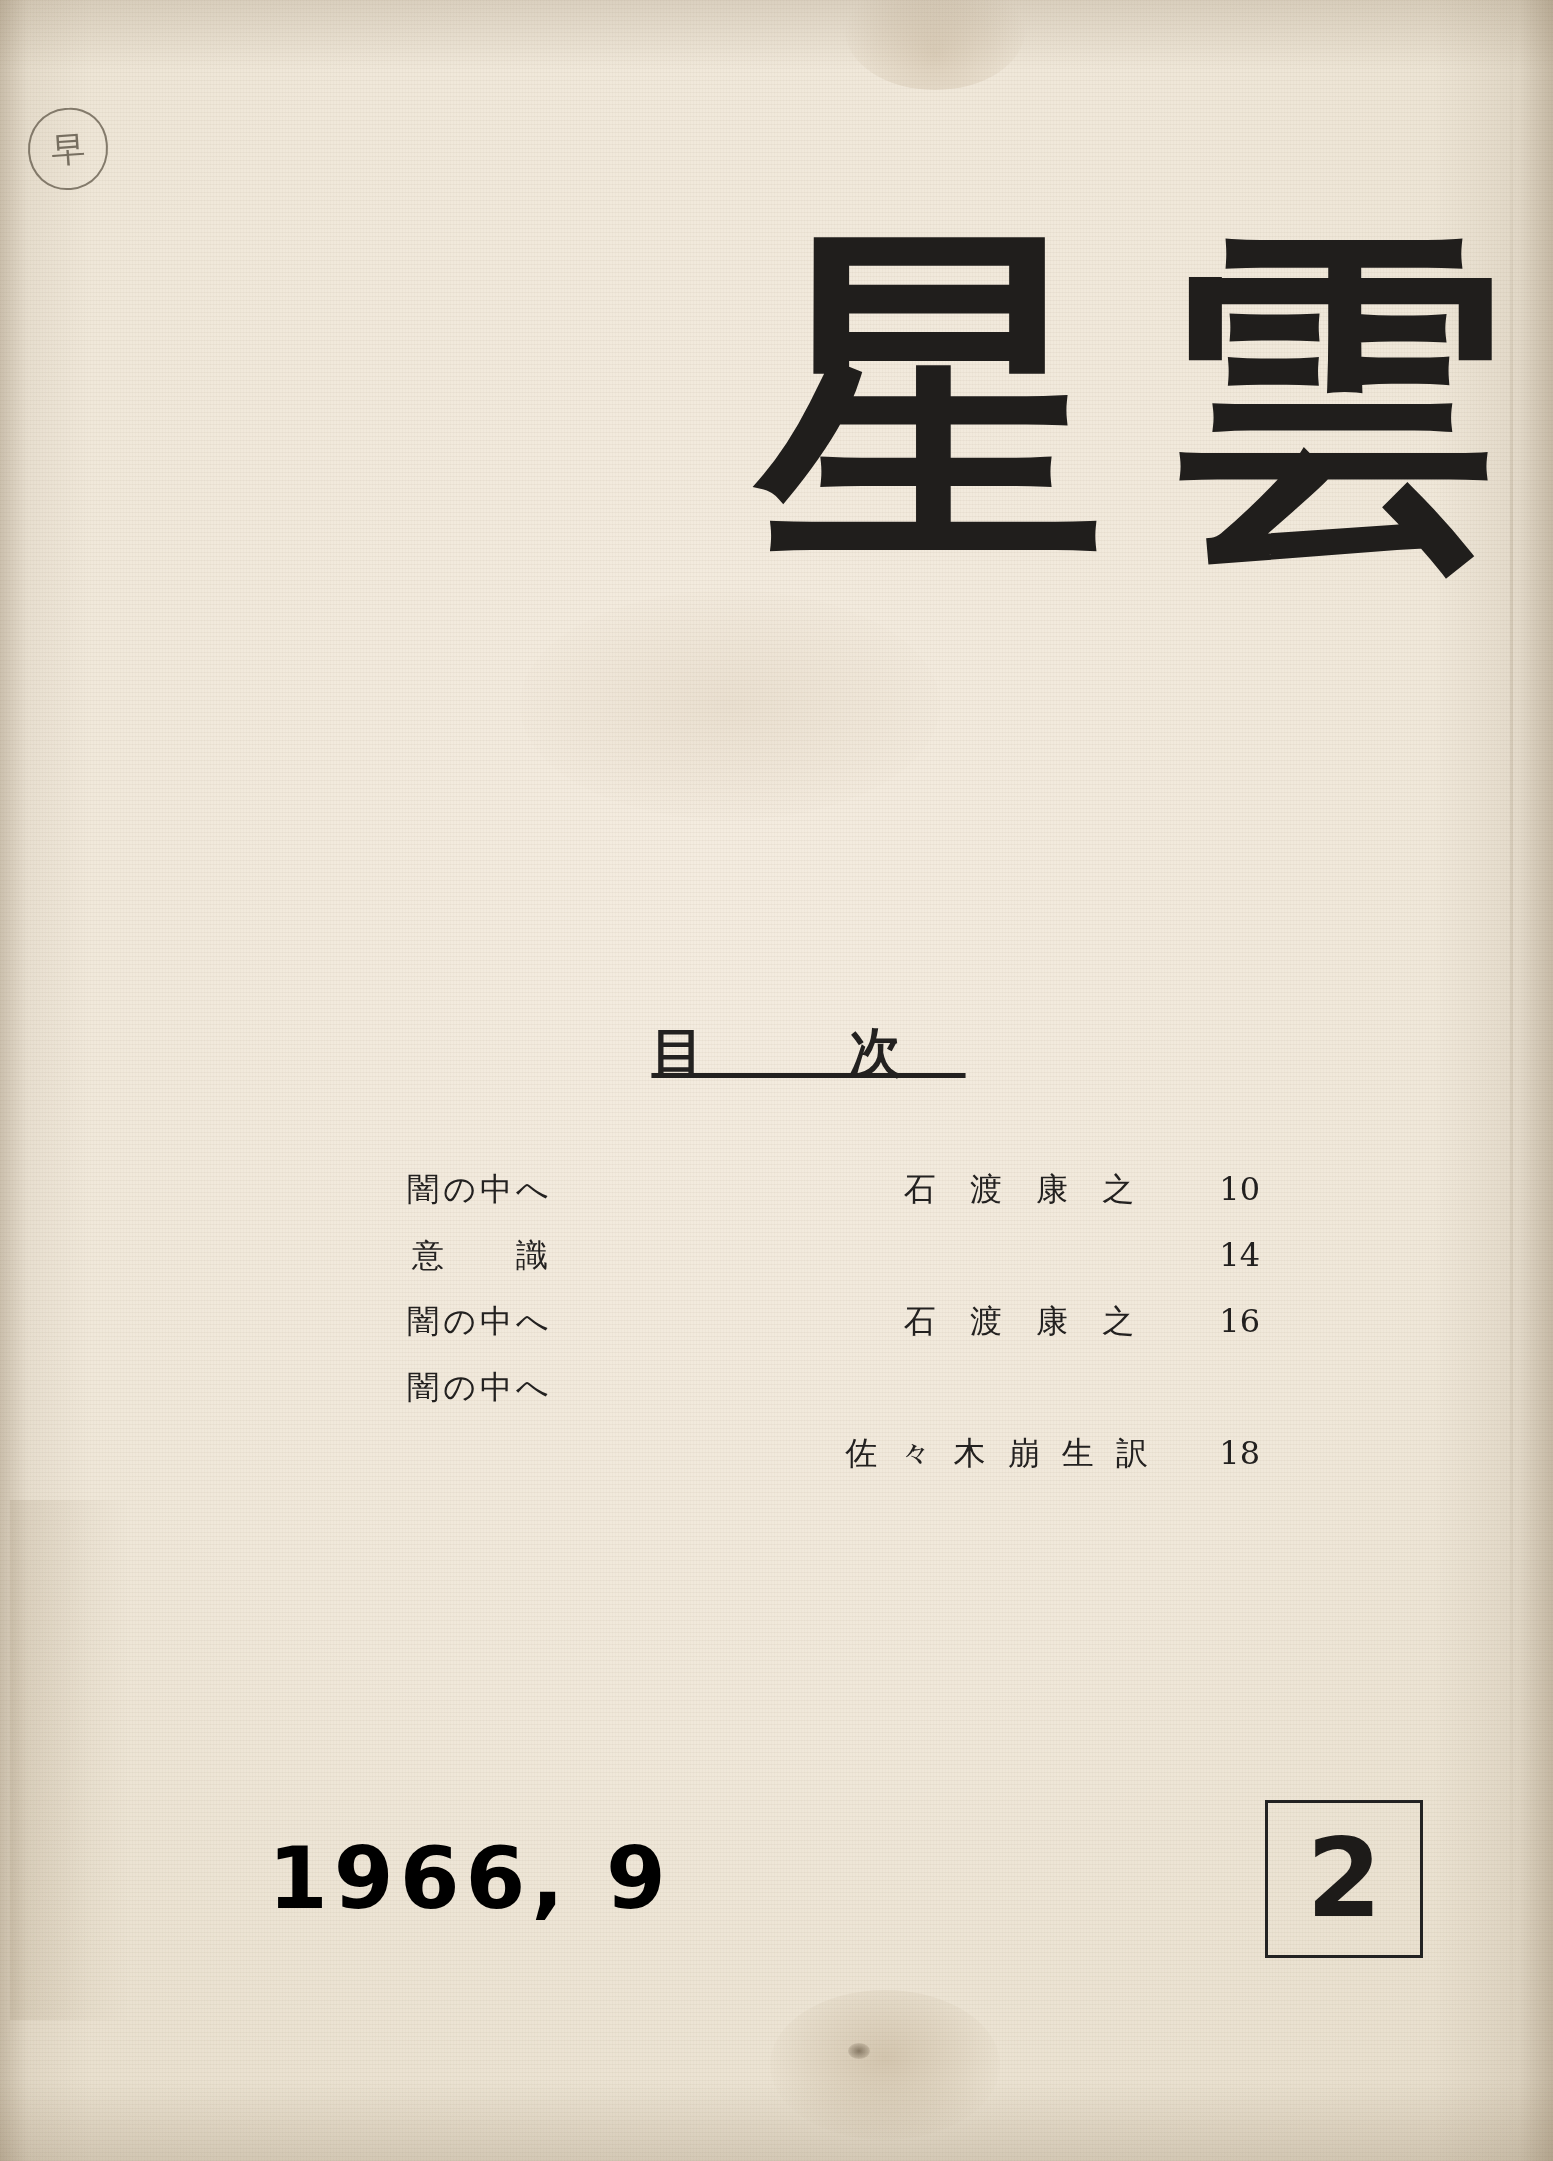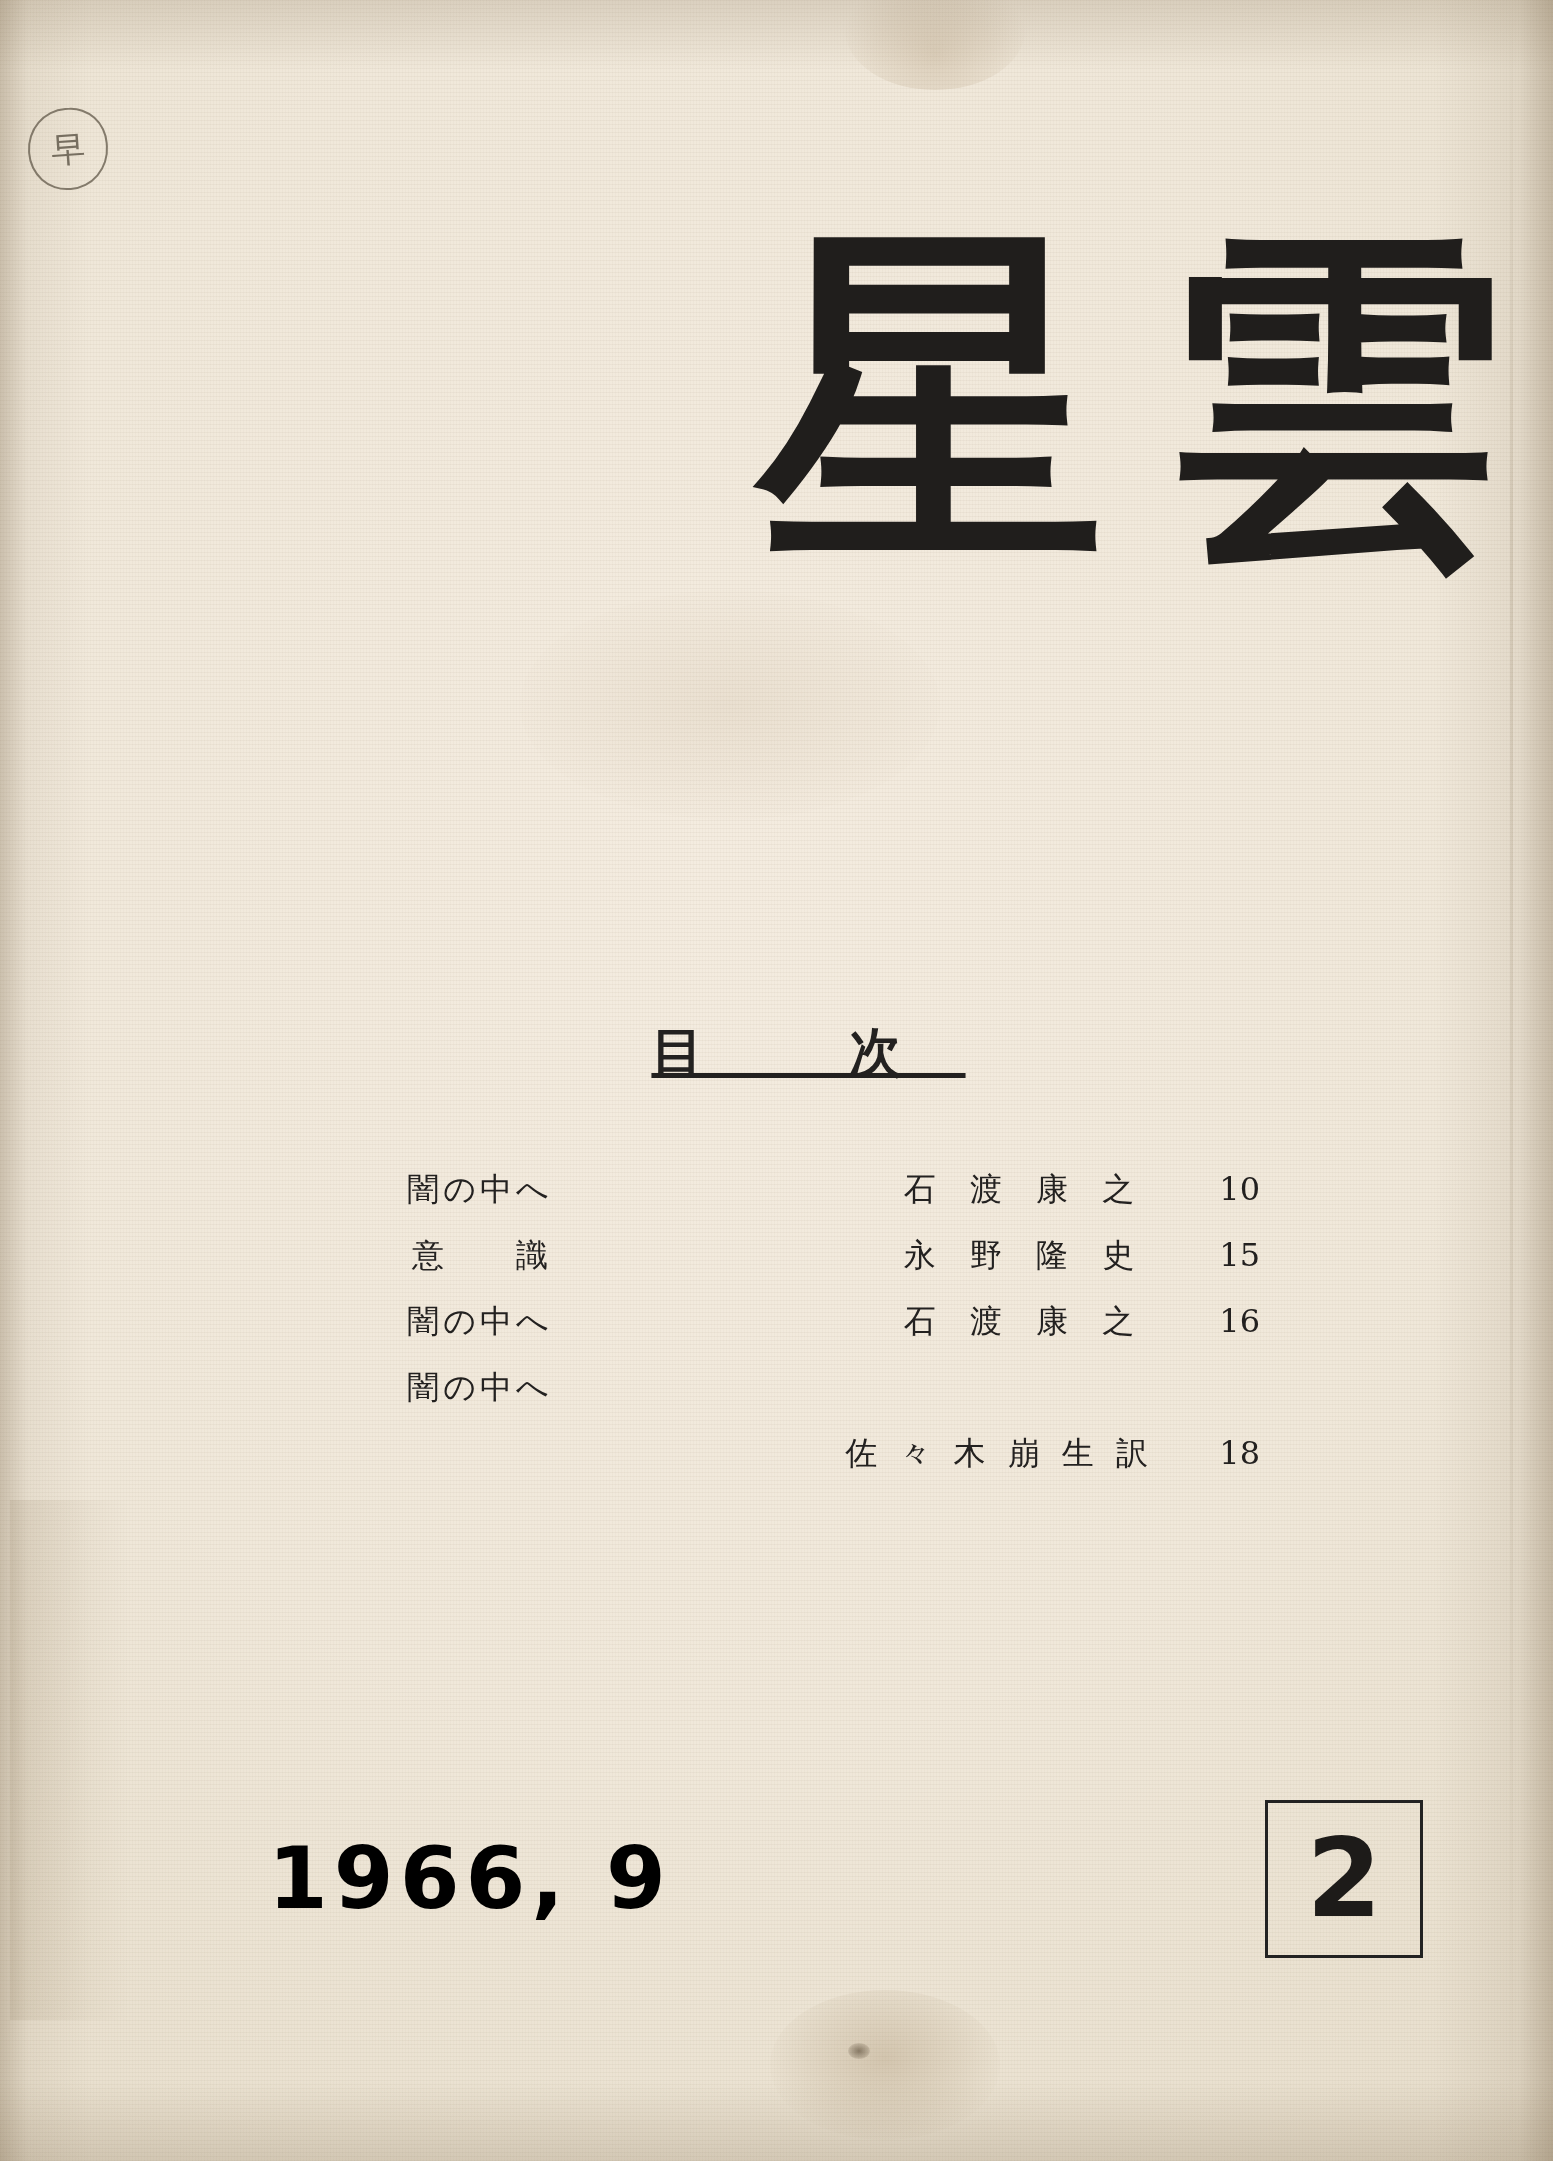--- a/index.html
+++ b/index.html
@@ -262,22 +262,21 @@
     <div class="toc-row">
       <div class="toc-title">闇の中へ</div>
       <div class="toc-gap"></div>
       <div class="toc-author">石 渡 康 之</div>
       <div class="toc-page">10</div>
     </div>
 
     <div class="toc-row">
       <div class="toc-title spaced">意　識</div>
       <div class="toc-gap"></div>
-      <div class="toc-author">永 野 隆 史</div>
-      <div class="toc-page">15</div>
+      <div class="toc-page">14</div>
     </div>
 
     <div class="toc-row">
       <div class="toc-title">闇の中へ</div>
       <div class="toc-gap"></div>
       <div class="toc-author">石 渡 康 之</div>
       <div class="toc-page">16</div>
     </div>
 
     <div class="toc-row toc-row-long">

